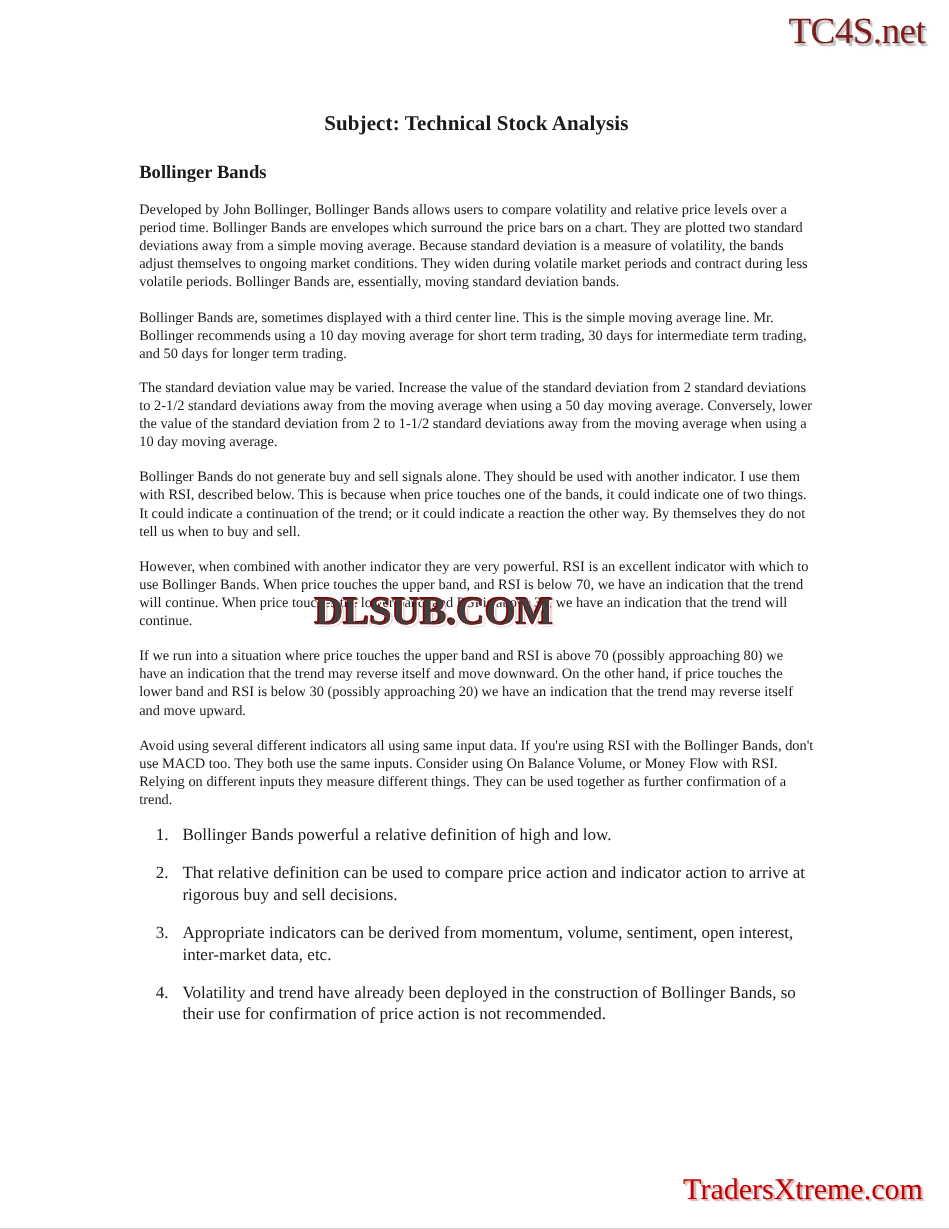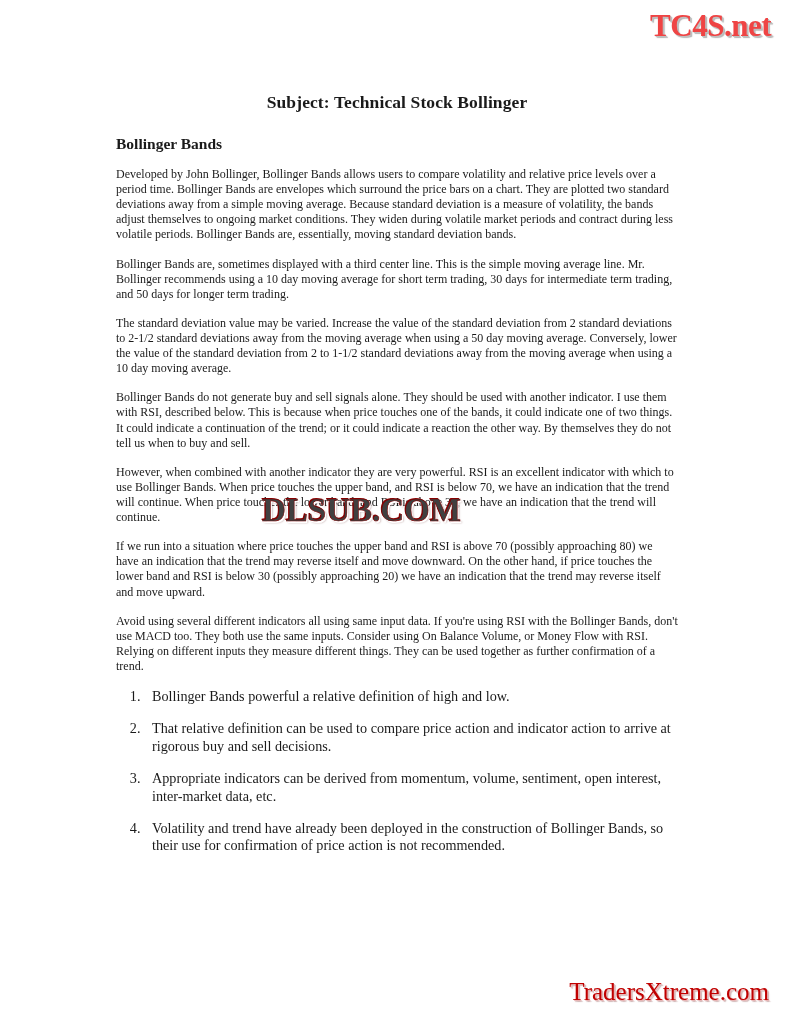--- a/index.html
+++ b/index.html
@@ -14,23 +14,23 @@
     background: #ffffff;
     overflow: hidden;
     font-family: "Liberation Serif", serif;
     color: #1a1a1a;
   }
   .watermark-top {
     position: absolute;
     top: 8px;
     right: 20px;
     font-family: "Liberation Serif", serif;
-    font-weight: bold;
+    font-weight: normal;
     font-size: 31px;
-    color: #ef4444;
+    color: #7f1d1d;
     letter-spacing: -0.5px;
     text-shadow: 1px 1px 0 #bfbfbf, 2px 2px 1px rgba(120,120,120,0.55);
   }
   .watermark-bottom {
     position: absolute;
     bottom: 18px;
     right: 22px;
     font-family: "Liberation Serif", serif;
     font-weight: normal;
     font-size: 25px;
@@ -86,21 +86,21 @@
 </style>
 </head>
 <body>
 
 <div class="page">
 
   <div class="watermark-top">TC4S.net</div>
 
   <div class="content">
 
-    <div class="doc-title">Subject: Technical Stock Bollinger</div>
+    <div class="doc-title">Subject: Technical Stock Analysis</div>
 
     <div class="section-head">Bollinger Bands</div>
 
     <p class="body">Developed by John Bollinger, Bollinger Bands allows users to compare volatility and relative price levels over a period time. Bollinger Bands are envelopes which surround the price bars on a chart. They are plotted two standard deviations away from a simple moving average. Because standard deviation is a measure of volatility, the bands adjust themselves to ongoing market conditions. They widen during volatile market periods and contract during less volatile periods. Bollinger Bands are, essentially, moving standard deviation bands.</p>
     <p class="body">Bollinger Bands are, sometimes displayed with a third center line. This is the simple moving average line. Mr. Bollinger recommends using a 10 day moving average for short term trading, 30 days for intermediate term trading, and 50 days for longer term trading.</p>
     <p class="body">The standard deviation value may be varied. Increase the value of the standard deviation from 2 standard deviations to 2-1/2 standard deviations away from the moving average when using a 50 day moving average. Conversely, lower the value of the standard deviation from 2 to 1-1/2 standard deviations away from the moving average when using a 10 day moving average.</p>
     <p class="body">Bollinger Bands do not generate buy and sell signals alone. They should be used with another indicator. I use them with RSI, described below. This is because when price touches one of the bands, it could indicate one of two things. It could indicate a continuation of the trend; or it could indicate a reaction the other way. By themselves they do not tell us when to buy and sell.</p>
     <p class="body">However, when combined with another indicator they are very powerful. RSI is an excellent indicator with which to use Bollinger Bands. When price touches the upper band, and RSI is below 70, we have an indication that the trend will continue. When price touches the lower band, and RSI is above 30, we have an indication that the trend will continue.</p>
     <p class="body">If we run into a situation where price touches the upper band and RSI is above 70 (possibly approaching 80) we have an indication that the trend may reverse itself and move downward. On the other hand, if price touches the lower band and RSI is below 30 (possibly approaching 20) we have an indication that the trend may reverse itself and move upward.</p>
     <p class="body">Avoid using several different indicators all using same input data. If you're using RSI with the Bollinger Bands, don't use MACD too. They both use the same inputs. Consider using On Balance Volume, or Money Flow with RSI. Relying on different inputs they measure different things. They can be used together as further confirmation of a trend.</p>

